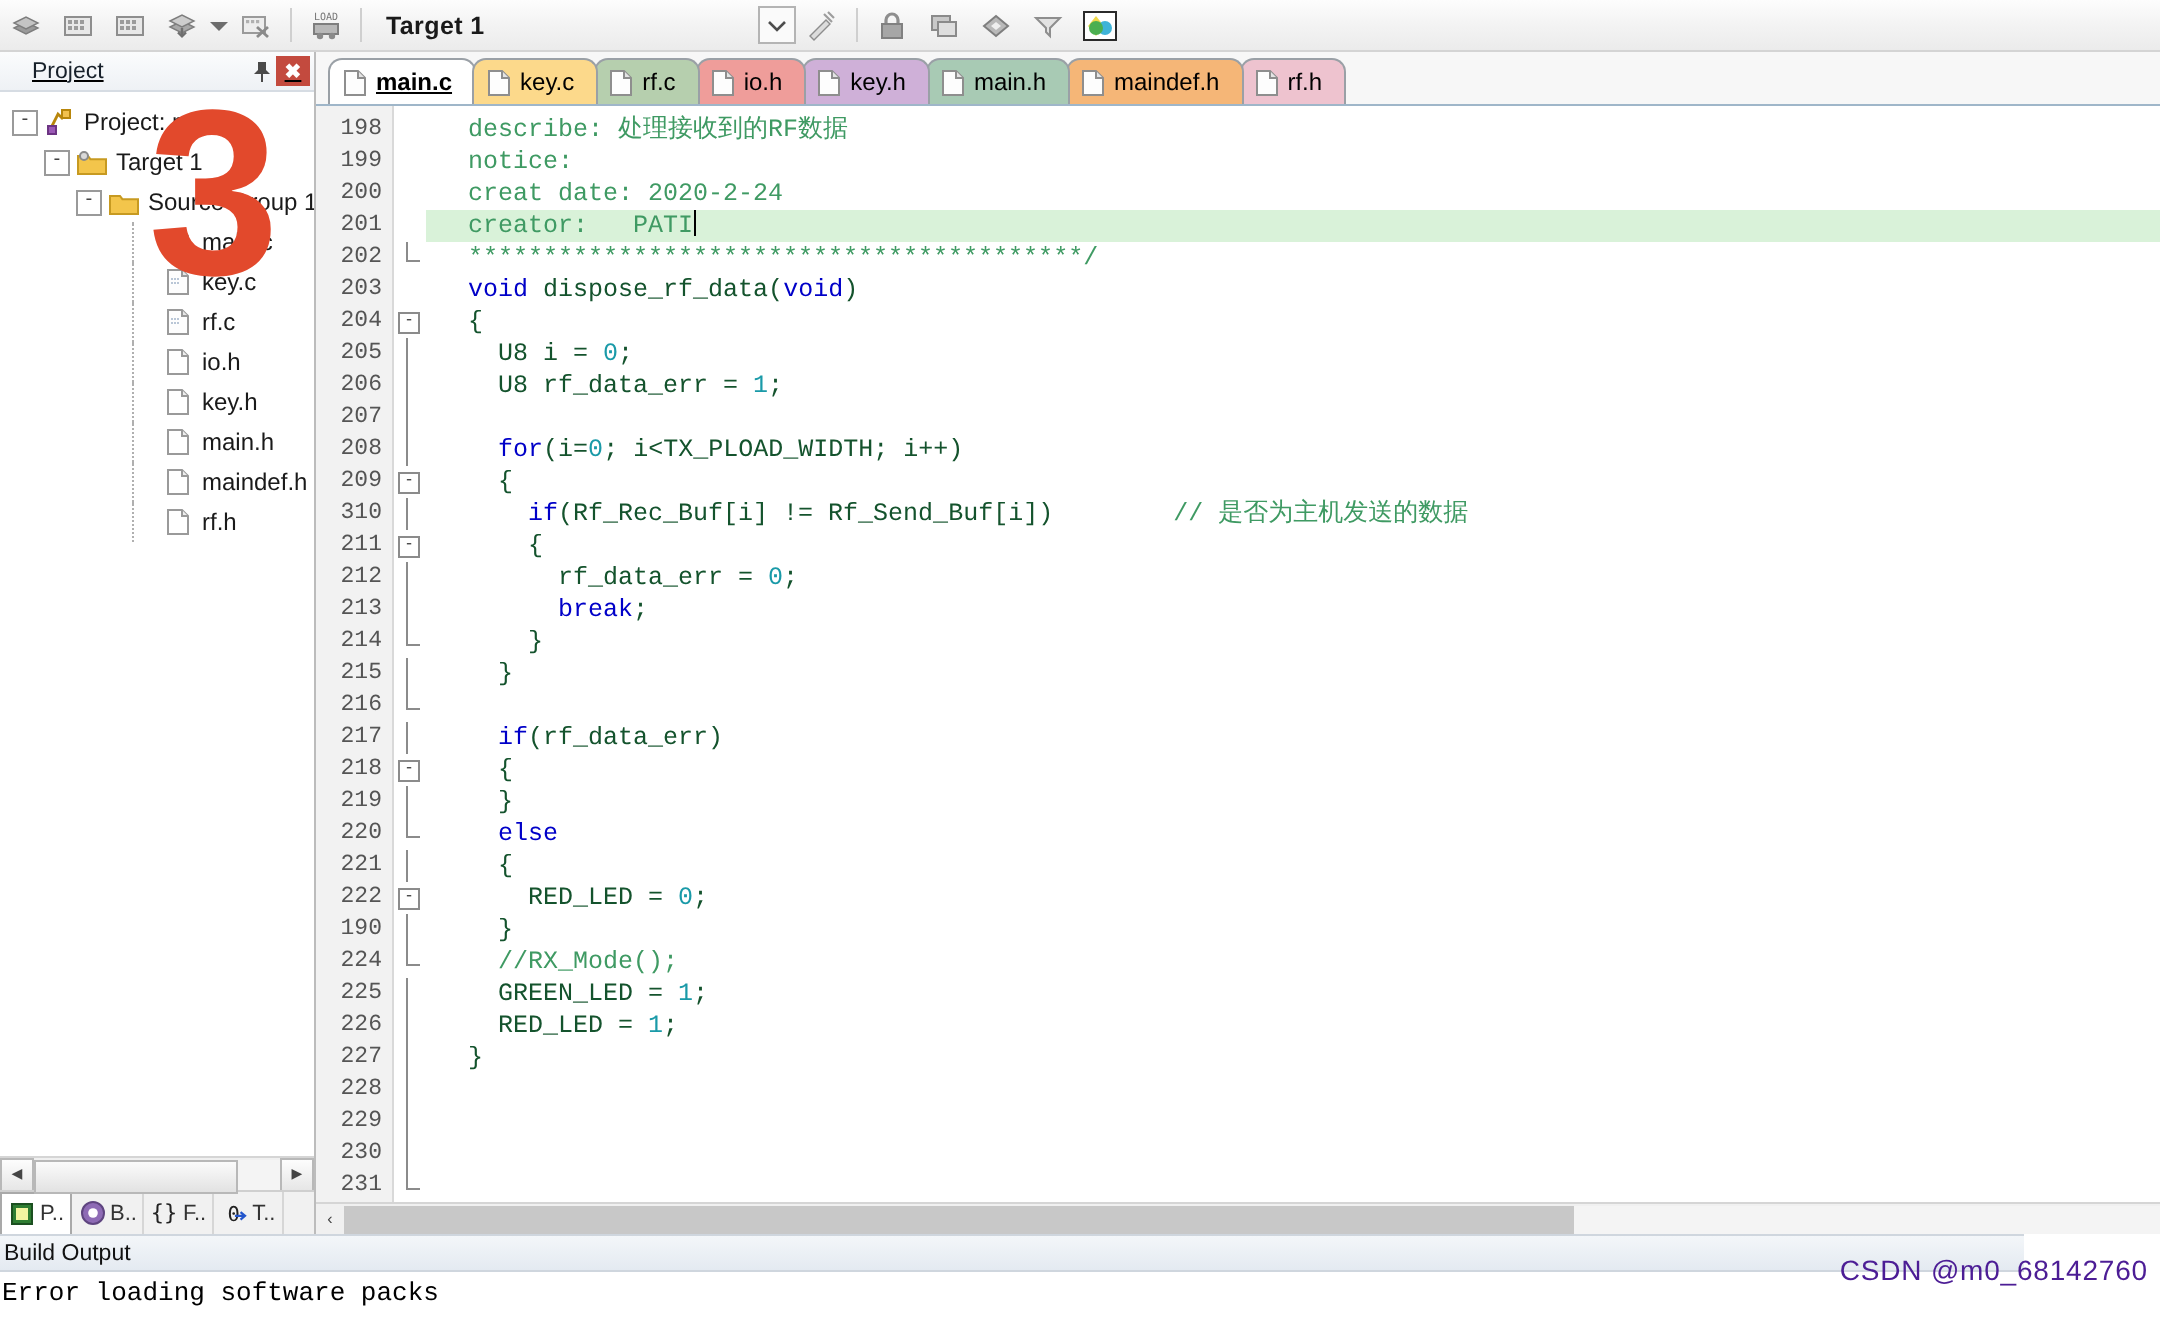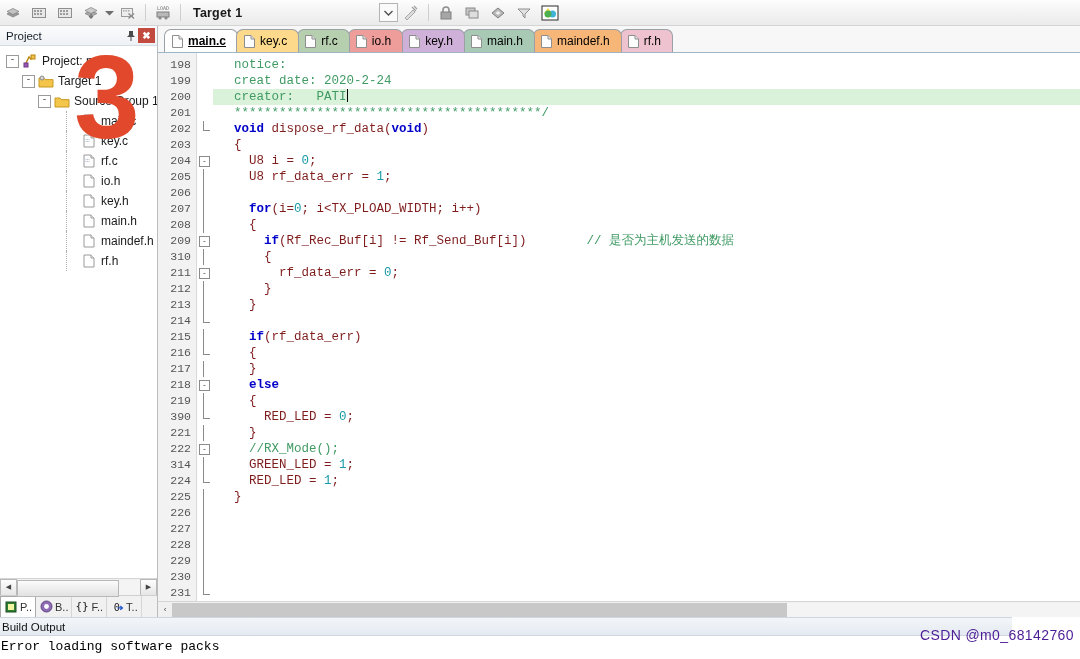--- a/index.html
+++ b/index.html
@@ -44,21 +44,22 @@
 
   
   .proj-panel {
     position: absolute; left: 0; top: 26px; width: 157px; height: 591px;
     background: #fff; border-right: 1px solid #bcbcbc;
     display: flex; flex-direction: column;
   }
   .proj-header {
     height: 19px; background: linear-gradient(to bottom,#fbfcfd,#eef1f5);
     display: flex; align-items: center; border-bottom: 1px solid #d6dce3;
-    padding-left: 6px;
+    padding-left: 16px;
+    text-decoration: underline;
   }
   .proj-header-title { font-size: 11.5px; color: #17202a; flex: 1; }
   .proj-pin { width: 15px; height: 15px; display:flex; align-items:center; justify-content:center; }
   .proj-close {
     width: 17px; height: 15px; background: #c34a3e;
     display:flex; align-items:center; justify-content:center; color:#fff;
     font-size: 10px; font-weight: bold; margin-right: 2px;
   }
   .tree { flex: 1; padding: 5px 0 0 4px; overflow: hidden; position: relative; }
   .tnode { display: flex; align-items: center; height: 20px; white-space: nowrap; }
@@ -144,24 +145,24 @@
   }
   .fold-v { position: absolute; left: 6px; top: 0; width: 1px; height: 16px; background: #8b8b8b; }
   .fold-end { position: absolute; left: 6px; top: 0; width: 6px; height: 9px;
               border-left: 1px solid #8b8b8b; border-bottom: 1px solid #8b8b8b; }
   .code {
     flex: 1; padding-top: 4px; position: relative; overflow: hidden;
     font-family: "Liberation Mono", monospace; font-size: 12.5px;
   }
   .cl { height: 16px; line-height: 16px; white-space: pre; padding-left: 6px; }
   .cl.cur { background: #d9f2d9; }
-  .k { color: #0000c8; font-weight: bold; }
+  .k { color: #0000c8; font-weight: normal; }
   .c { color: #3f9a63; }
   .n { color: #1a9aa8; }
-  .t { color: #7f1d1d; }
+  .t { color: #14532d; }
   .cursor-bar {
     display:inline-block; width: 1px; height: 13px; background: #000;
     vertical-align: -2px;
   }
   .code-hscroll {
     height: 15px; background: #f0f0f0; border-top: 1px solid #d5d5d5;
     display: flex; align-items: center;
   }
   .ch-arrow { width: 14px; height: 14px; display:flex; align-items:center; justify-content:center; font-size: 8px; color:#444;}
   .ch-track { flex:1; height: 14px; background:#f4f4f4; position: relative; }
@@ -601,24 +602,24 @@
           <div class="gl">310</div>
           <div class="gl">211</div>
           <div class="gl">212</div>
           <div class="gl">213</div>
           <div class="gl">214</div>
           <div class="gl">215</div>
           <div class="gl">216</div>
           <div class="gl">217</div>
           <div class="gl">218</div>
           <div class="gl">219</div>
-          <div class="gl">390</div>
+          <div class="gl">220</div>
           <div class="gl">221</div>
           <div class="gl">222</div>
-          <div class="gl">314</div>
+          <div class="gl">190</div>
           <div class="gl">224</div>
           <div class="gl">225</div>
           <div class="gl">226</div>
           <div class="gl">227</div>
           <div class="gl">228</div>
           <div class="gl">229</div>
           <div class="gl">230</div>
           <div class="gl">231</div>
         </div>
       <div class="foldcol" id="foldcol">
@@ -709,34 +710,36 @@
             <span class="fold-v"></span>
           </div>
           <div class="fl">
             <span class="fold-v"></span>
           </div>
           <div class="fl">
             <span class="fold-end"></span>
           </div>
         </div>
       <div class="code" id="code">
+          <div class="cl"><span class="t">  </span><span class="c">describe: 处理接收到的RF数据</span></div>
           <div class="cl"><span class="t">  </span><span class="c">notice:</span></div>
           <div class="cl"><span class="t">  </span><span class="c">creat date: 2020-2-24</span></div>
           <div class="cl cur"><span class="t">  </span><span class="c">creator:   PATI</span><span class="cursor-bar"></span></div>
           <div class="cl"><span class="t">  </span><span class="c">*****************************************/</span></div>
           <div class="cl"><span class="t">  </span><span class="k">void</span><span class="t"> dispose_rf_data(</span><span class="k">void</span><span class="t">)</span></div>
           <div class="cl"><span class="t">  {</span></div>
           <div class="cl"><span class="t">    U8 i = </span><span class="n">0</span><span class="t">;</span></div>
           <div class="cl"><span class="t">    U8 rf_data_err = </span><span class="n">1</span><span class="t">;</span></div>
           <div class="cl"> </div>
           <div class="cl"><span class="t">    </span><span class="k">for</span><span class="t">(i=</span><span class="n">0</span><span class="t">; i&lt;TX_PLOAD_WIDTH; i++)</span></div>
           <div class="cl"><span class="t">    {</span></div>
           <div class="cl"><span class="t">      </span><span class="k">if</span><span class="t">(Rf_Rec_Buf[i] != Rf_Send_Buf[i])        </span><span class="c">// 是否为主机发送的数据</span></div>
           <div class="cl"><span class="t">      {</span></div>
           <div class="cl"><span class="t">        rf_data_err = </span><span class="n">0</span><span class="t">;</span></div>
+          <div class="cl"><span class="t">        </span><span class="k">break</span><span class="t">;</span></div>
           <div class="cl"><span class="t">      }</span></div>
           <div class="cl"><span class="t">    }</span></div>
           <div class="cl"> </div>
           <div class="cl"><span class="t">    </span><span class="k">if</span><span class="t">(rf_data_err)</span></div>
           <div class="cl"><span class="t">    {</span></div>
           <div class="cl"><span class="t">    }</span></div>
           <div class="cl"><span class="t">    </span><span class="k">else</span></div>
           <div class="cl"><span class="t">    {</span></div>
           <div class="cl"><span class="t">      RED_LED = </span><span class="n">0</span><span class="t">;</span></div>
           <div class="cl"><span class="t">    }</span></div>

